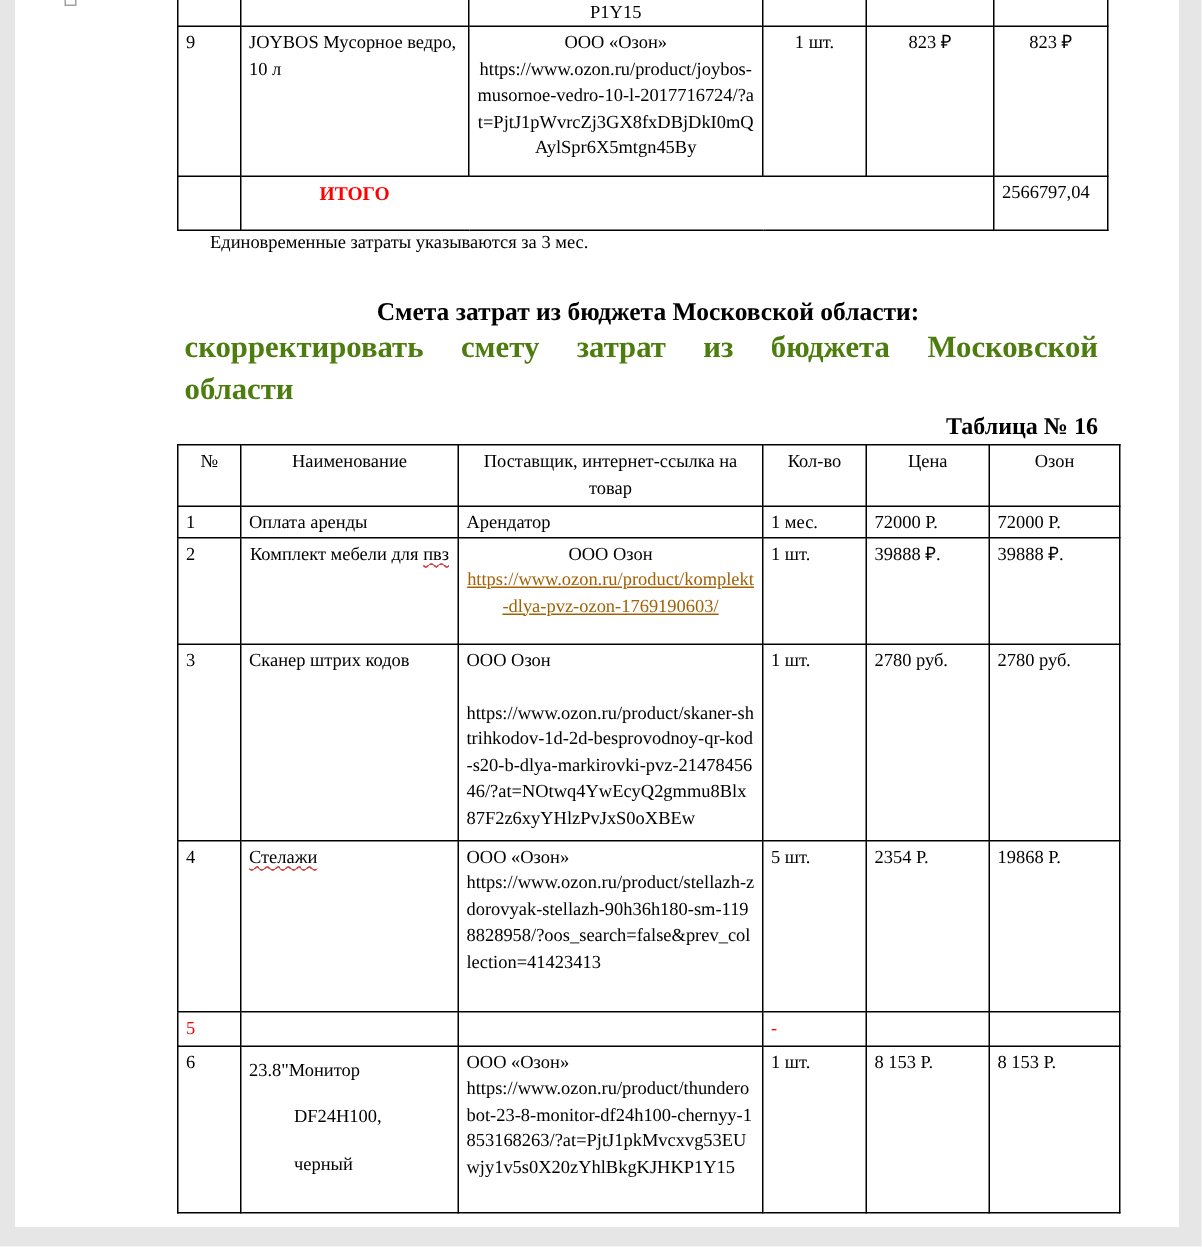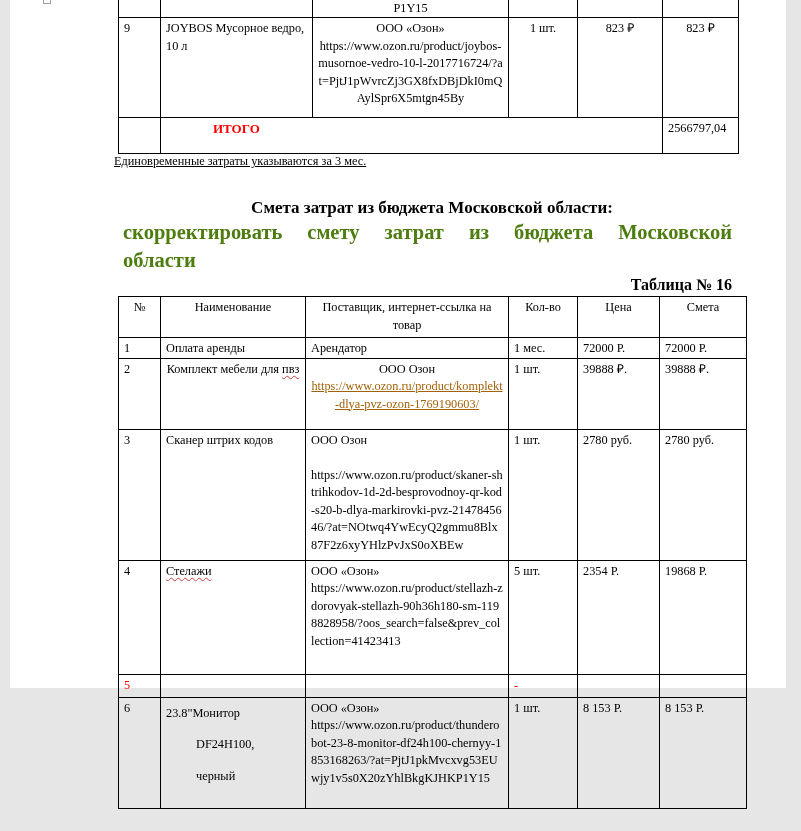--- a/index.html
+++ b/index.html
@@ -1,40 +1,40 @@
 <!DOCTYPE html>
 <html><head>
 <meta charset="utf-8">
 <style>
   html, body { margin: 0; padding: 0; }
   body {
     width: 801px; height: 831px; background: #e6e6e6; position: relative; overflow: hidden;
     font-family: "Liberation Serif", serif; color: #000;
   }
   .page {
-    position: absolute; left: 10px; top: 0; width: 776px; height: 688px; background: #fff;
+    position: absolute; left: 10px; top: 0; width: 776px; height: 818px; background: #fff;
   }
   .corner-mark {
     position: absolute; left: 33px; top: -4px; width: 6px; height: 6px;
     border: 1px solid #a0a0a0; background: #fff;
   }
   table { border-collapse: collapse; position: absolute; table-layout: fixed; }
   td, th {
     border: 1px solid #000; vertical-align: top; font-size: 12.3px; line-height: 17.5px;
     padding: 2px 5px 0 5px; font-weight: normal; word-wrap: break-word; overflow: hidden;
   }
   .t-upper { left: 108px; top: -24px; width: 620px; }
   .t-lower { left: 108px; top: 296px; width: 628px; }
   .center { text-align: center; }
   .red { color: #ff0000; }
   .itogo { color: #ff0000; font-weight: bold; font-size: 13px; margin-left: 47px; }
   .link { color: #a16207; text-decoration: underline; }
   .squiggle { text-decoration: underline wavy #d04040; text-decoration-thickness: 1px; text-underline-offset: 2px; }
   .note {
-    position: absolute; left: 104px; top: 154px; font-size: 12.3px; text-decoration: underline;
+    position: absolute; left: 130px; top: 154px; font-size: 12.3px;
   }
   .title {
     position: absolute; left: 108px; width: 628px; top: 195px; text-align: center;
     font-weight: bold; font-size: 17px; line-height: 26px;
   }
   .subtitle {
     position: absolute; left: 113px; width: 609px; top: 218px; color: #4d7c0f;
     font-weight: bold; font-size: 20.5px; line-height: 28px; text-align: justify;
     text-align-last: left;
   }
@@ -110,21 +110,21 @@
         <col style="width:82px">
         <col style="width:87px">
     </colgroup>
     <tbody>
         <tr style="height:41px">
       <th class="center">№</th>
       <th class="center">Наименование</th>
       <th class="center">Поставщик, интернет-ссылка на товар</th>
       <th class="center">Кол-во</th>
       <th class="center">Цена</th>
-      <th class="center">Смета</th>
+      <th class="center">Озон</th>
     </tr>
 
     <tr style="height:19px">
       <td>1</td>
       <td>Оплата аренды</td>
       <td>Арендатор</td>
       <td>1 мес.</td>
       <td>72000 Р.</td>
       <td>72000 Р.</td>
     </tr>

